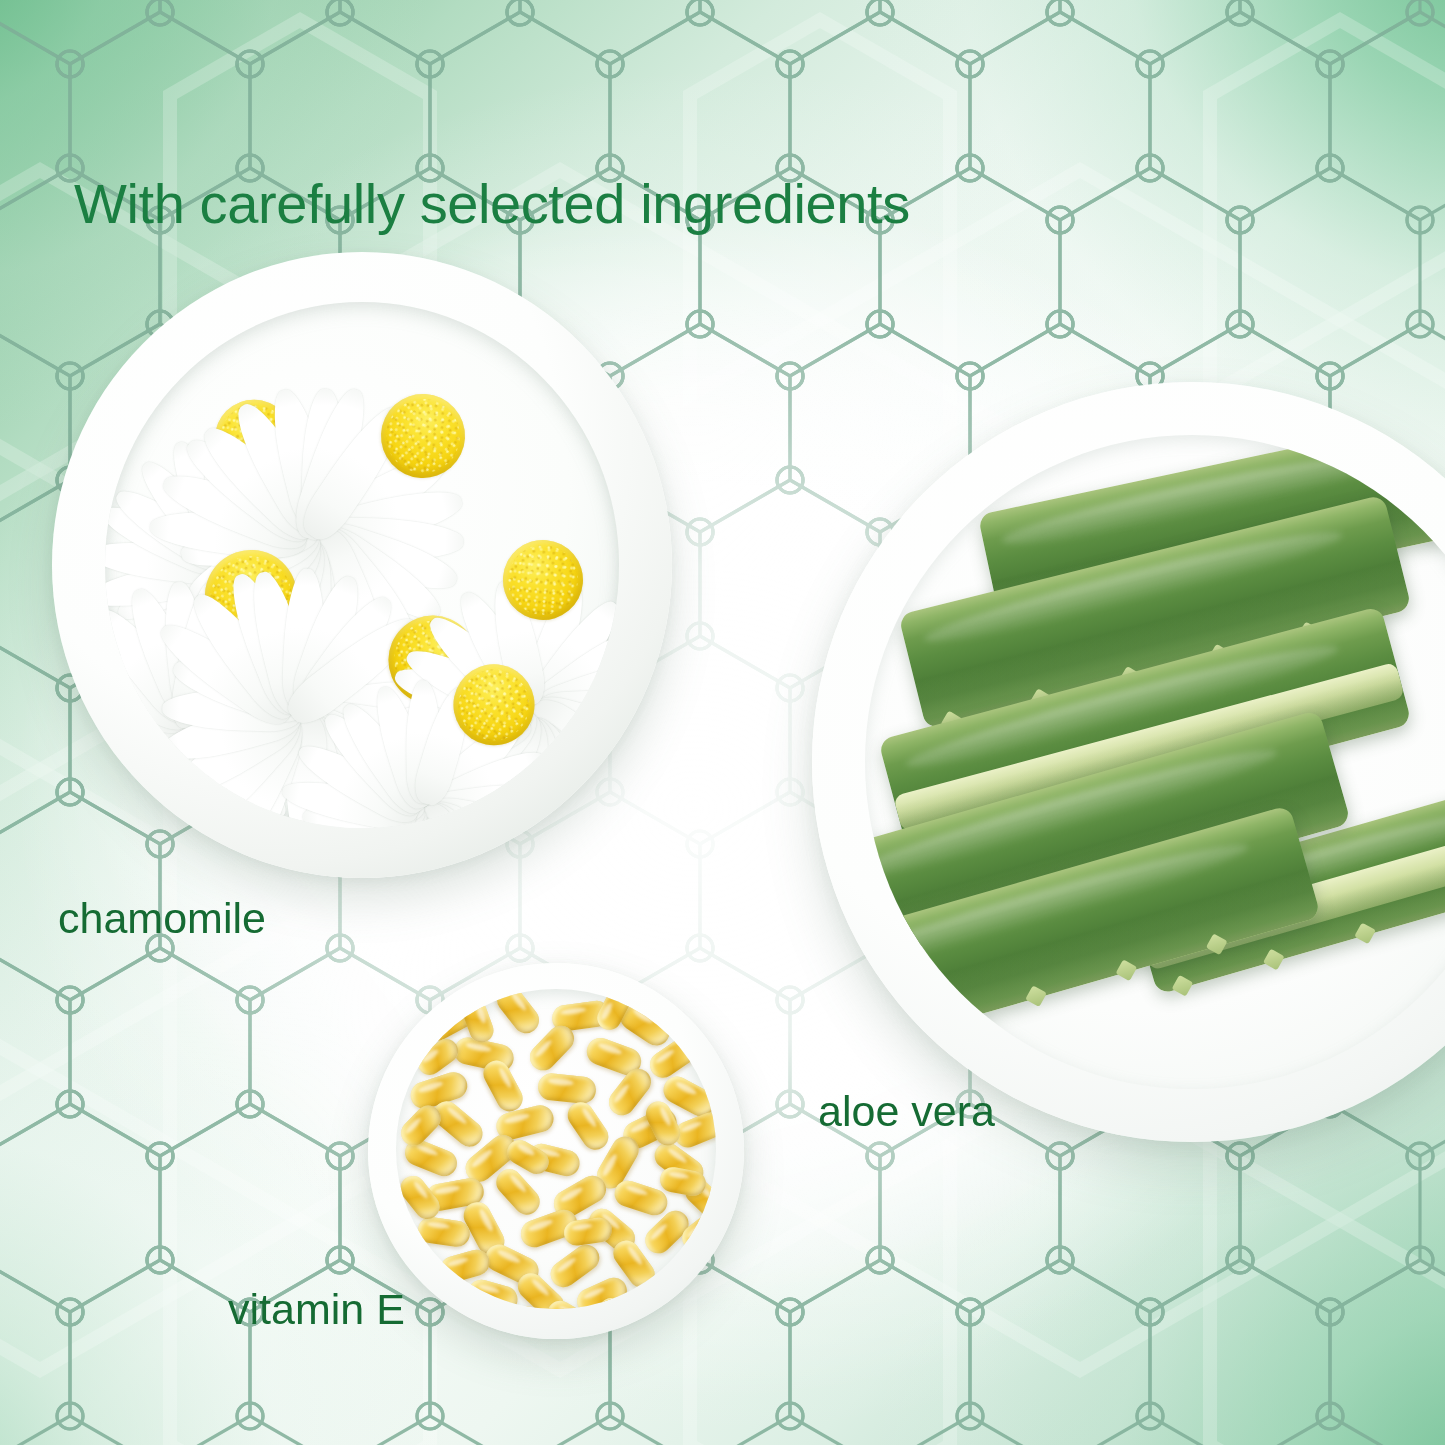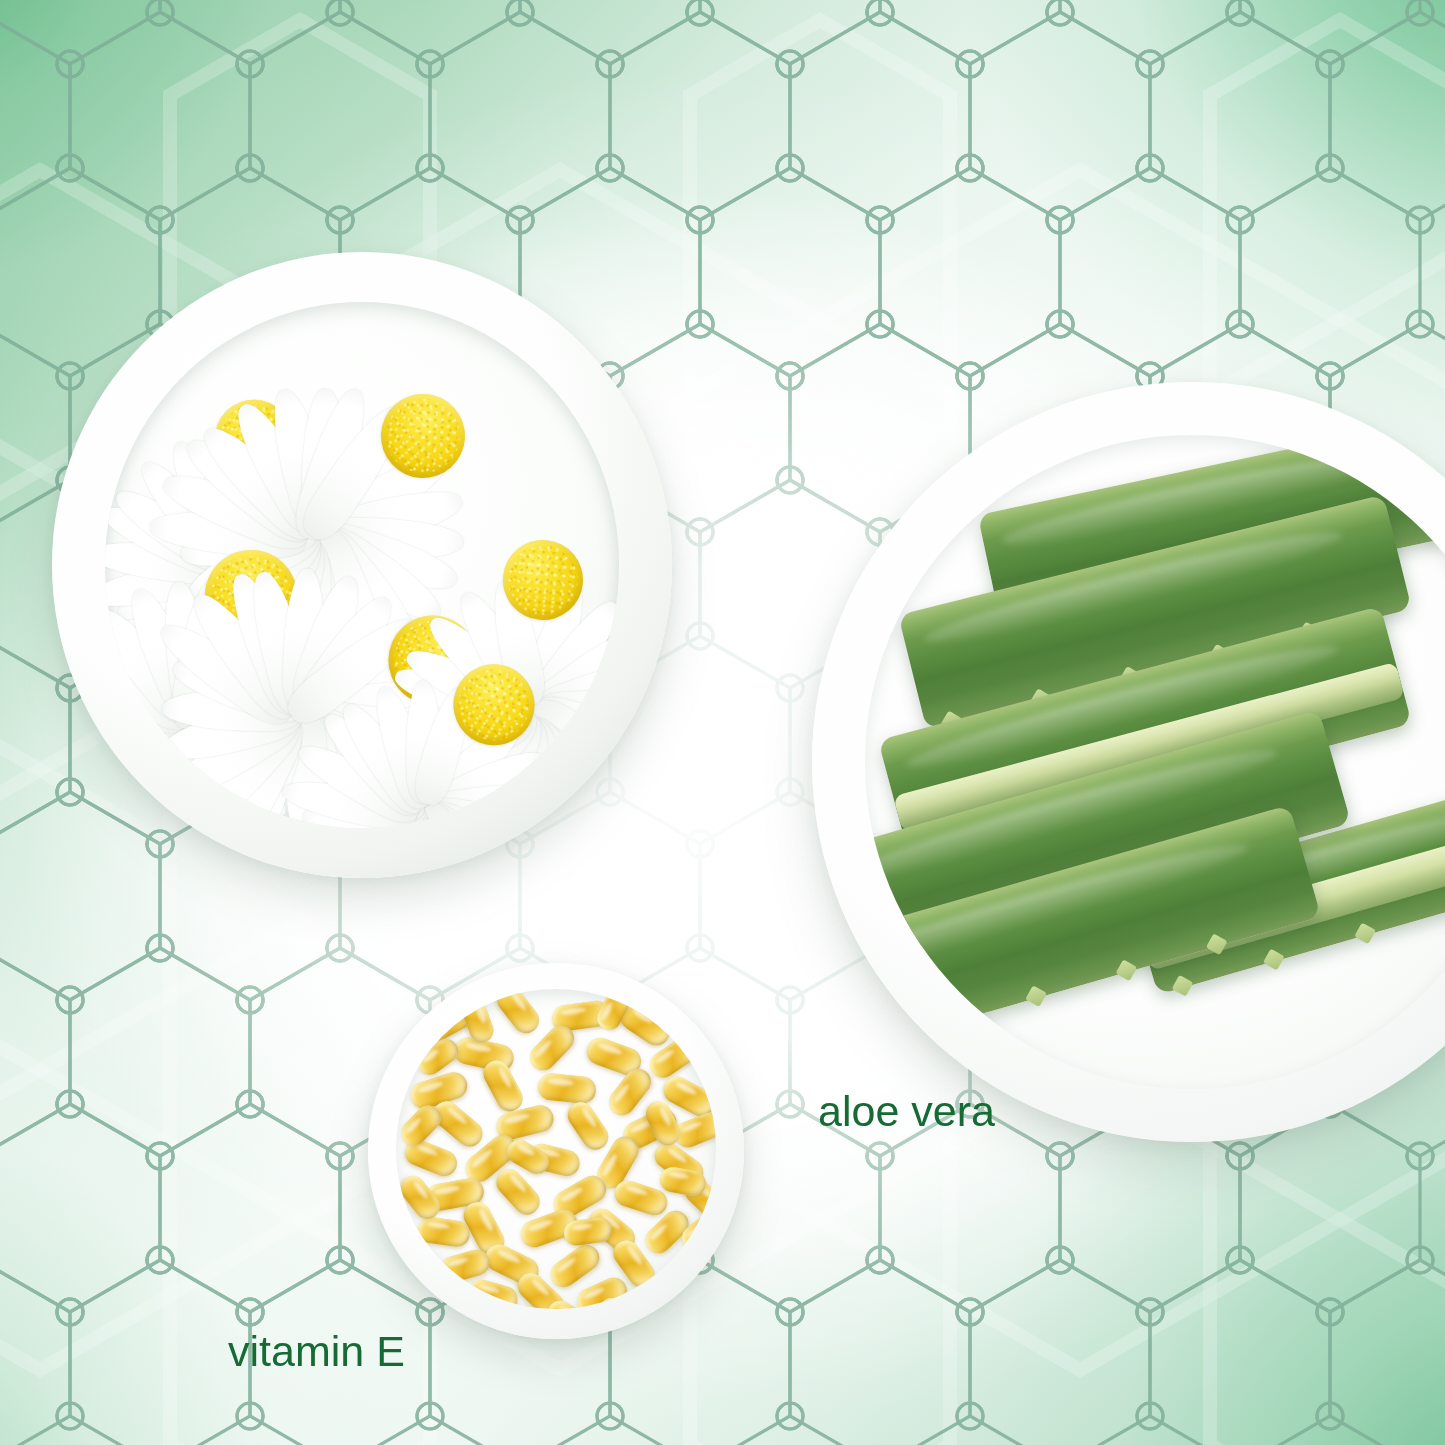--- a/index.html
+++ b/index.html
@@ -121,21 +121,21 @@
   .caption {
     position: absolute;
     color: #156b33;
     font-size: 43px;
     letter-spacing: 0px;
     white-space: nowrap;
     line-height: 1;
   }
   .cap-chamomile { left: 58px; top: 897px; }
   .cap-aloe      { left: 818px; top: 1090px; }
-  .cap-vitamine  { left: 228px; top: 1330px; }
+  .cap-vitamine  { left: 228px; top: 1288px; }
 
   
   .bowl-chamomile {
     position: absolute;
     left: 52px; top: 252px;
     width: 620px; height: 626px;
     border-radius: 50%;
     background:
       radial-gradient(circle at 36% 30%, #ffffff 0%, #fdfefd 48%, #f1f4f1 72%, #e2e8e3 88%, #d4dcd6 100%);
     box-shadow:
@@ -465,20 +465,21 @@
       <use href="#molhex" x="700" y="1364"></use>
       <use href="#molhex" x="880" y="1364"></use>
       <use href="#molhex" x="1060" y="1364"></use>
       <use href="#molhex" x="1240" y="1364"></use>
       <use href="#molhex" x="1420" y="1364"></use>
     </g>
   </svg>
 
   <div class="bg-center-glow" style="background: radial-gradient(ellipse 40% 35% at 48% 56%, rgba(255,255,255,0.96) 0%, rgba(255,255,255,0.80) 48%, rgba(255,255,255,0.30) 76%, rgba(255,255,255,0) 100%);"></div>
 
+  <div class="subhead">With carefully selected ingredients</div>
 
   <div class="bowl-chamomile">
     <div class="well" id="chamomile-well">
         <div class="daisy" style="left: 18px; top: 6px; width: 262px; height: 262px; transform: rotate(12deg);">
           <div class="petals">
             <div class="petal" style="transform: rotate(-4deg) translateY(-1.31px); height: 46%;"></div>
             <div class="petal" style="transform: rotate(13.3636deg) translateY(-2.31px); height: 52%;"></div>
             <div class="petal" style="transform: rotate(30.7273deg) translateY(-3.31px); height: 51%;"></div>
             <div class="petal" style="transform: rotate(48.0909deg) translateY(-1.31px); height: 50%;"></div>
             <div class="petal" style="transform: rotate(65.4545deg) translateY(-2.31px); height: 49%;"></div>
@@ -769,16 +770,17 @@
         <div class="cap" style="left: 196px; top: 8px; width: 44px; height: 24px; transform: rotate(-62deg);"></div>
         <div class="cap" style="left: 40px; top: 318px; width: 42px; height: 24px; transform: rotate(-56deg);"></div>
         <div class="cap" style="left: 264px; top: 180px; width: 46px; height: 25px; transform: rotate(10deg);"></div>
         <div class="cap" style="left: 20px; top: 56px; width: 44px; height: 24px; transform: rotate(-36deg);"></div>
         <div class="cap" style="left: 244px; top: 122px; width: 46px; height: 25px; transform: rotate(64deg);"></div>
         <div class="cap" style="left: 168px; top: 230px; width: 48px; height: 25px; transform: rotate(-8deg);"></div>
         <div class="cap" style="left: 110px; top: 156px; width: 44px; height: 24px; transform: rotate(30deg);"></div>
       </div>
   </div>
 
+  <div class="caption cap-chamomile">chamomile</div>
   <div class="caption cap-aloe">aloe vera</div>
   <div class="caption cap-vitamine">vitamin E</div>
 
 </div>
 
 </body></html>

